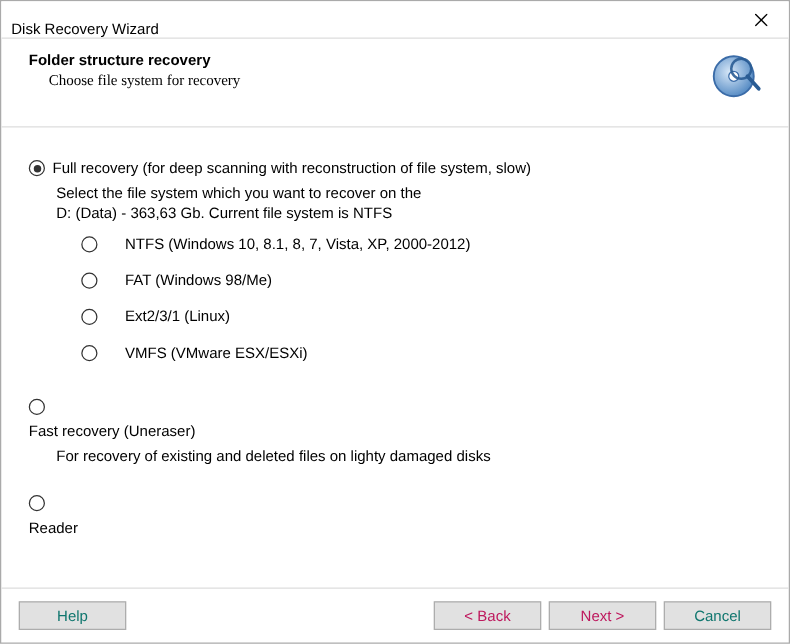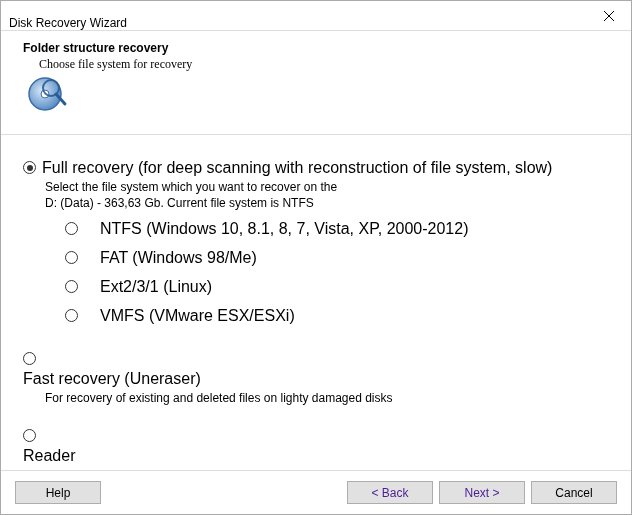--- a/index.html
+++ b/index.html
@@ -35,21 +35,20 @@
     align-items: center;
     justify-content: center;
     cursor: default;
   }
   .titlebar .close svg { width: 10px; height: 10px; }
   .header {
     padding: 8px 20px 14px 20px;
     display: flex;
     align-items: flex-start;
     border-bottom: 1px solid #ddd;
-    flex-direction: column;
   }
   .header .text { flex: 1; }
   .header .heading {
     font-weight: bold;
     font-size: 12px;
     margin: 2px 0 2px 2px;
   }
   .header .sub {
     font-size: 12px;
     margin-left: 18px;
@@ -72,21 +71,21 @@
     align-items: flex-start;
     gap: 6px;
     margin-bottom: 4px;
   }
   .opt .radio {
     width: 13px;
     height: 13px;
     margin-top: 1px;
     flex-shrink: 0;
   }
-  .opt-label { font-size: 16px; line-height: 15px; }
+  .opt-label { font-size: 12px; line-height: 15px; }
   .desc {
     font-size: 12px;
     line-height: 16px;
     margin: 4px 0 10px 22px;
   }
   .fs-group {
     margin: 4px 0 28px 42px;
   }
   .fs-opt {
     display: flex;
@@ -108,24 +107,24 @@
   .footer .spacer { flex: 1; }
   .btn {
     min-width: 86px;
     height: 23px;
     background: #e1e1e1;
     border: 1px solid #adadad;
     font-family: inherit;
     font-size: 12px;
     padding: 0 8px;
     cursor: default;
-    color: #000000;
+    color: #0f766e;
   }
   .btn[disabled] {
-    color: #4c1d95;
+    color: #be185d;
   }
   
   .radio {
     border: 1px solid #333;
     border-radius: 50%;
     background: #fff;
     position: relative;
     display: inline-block;
   }
   .radio.checked::after {

